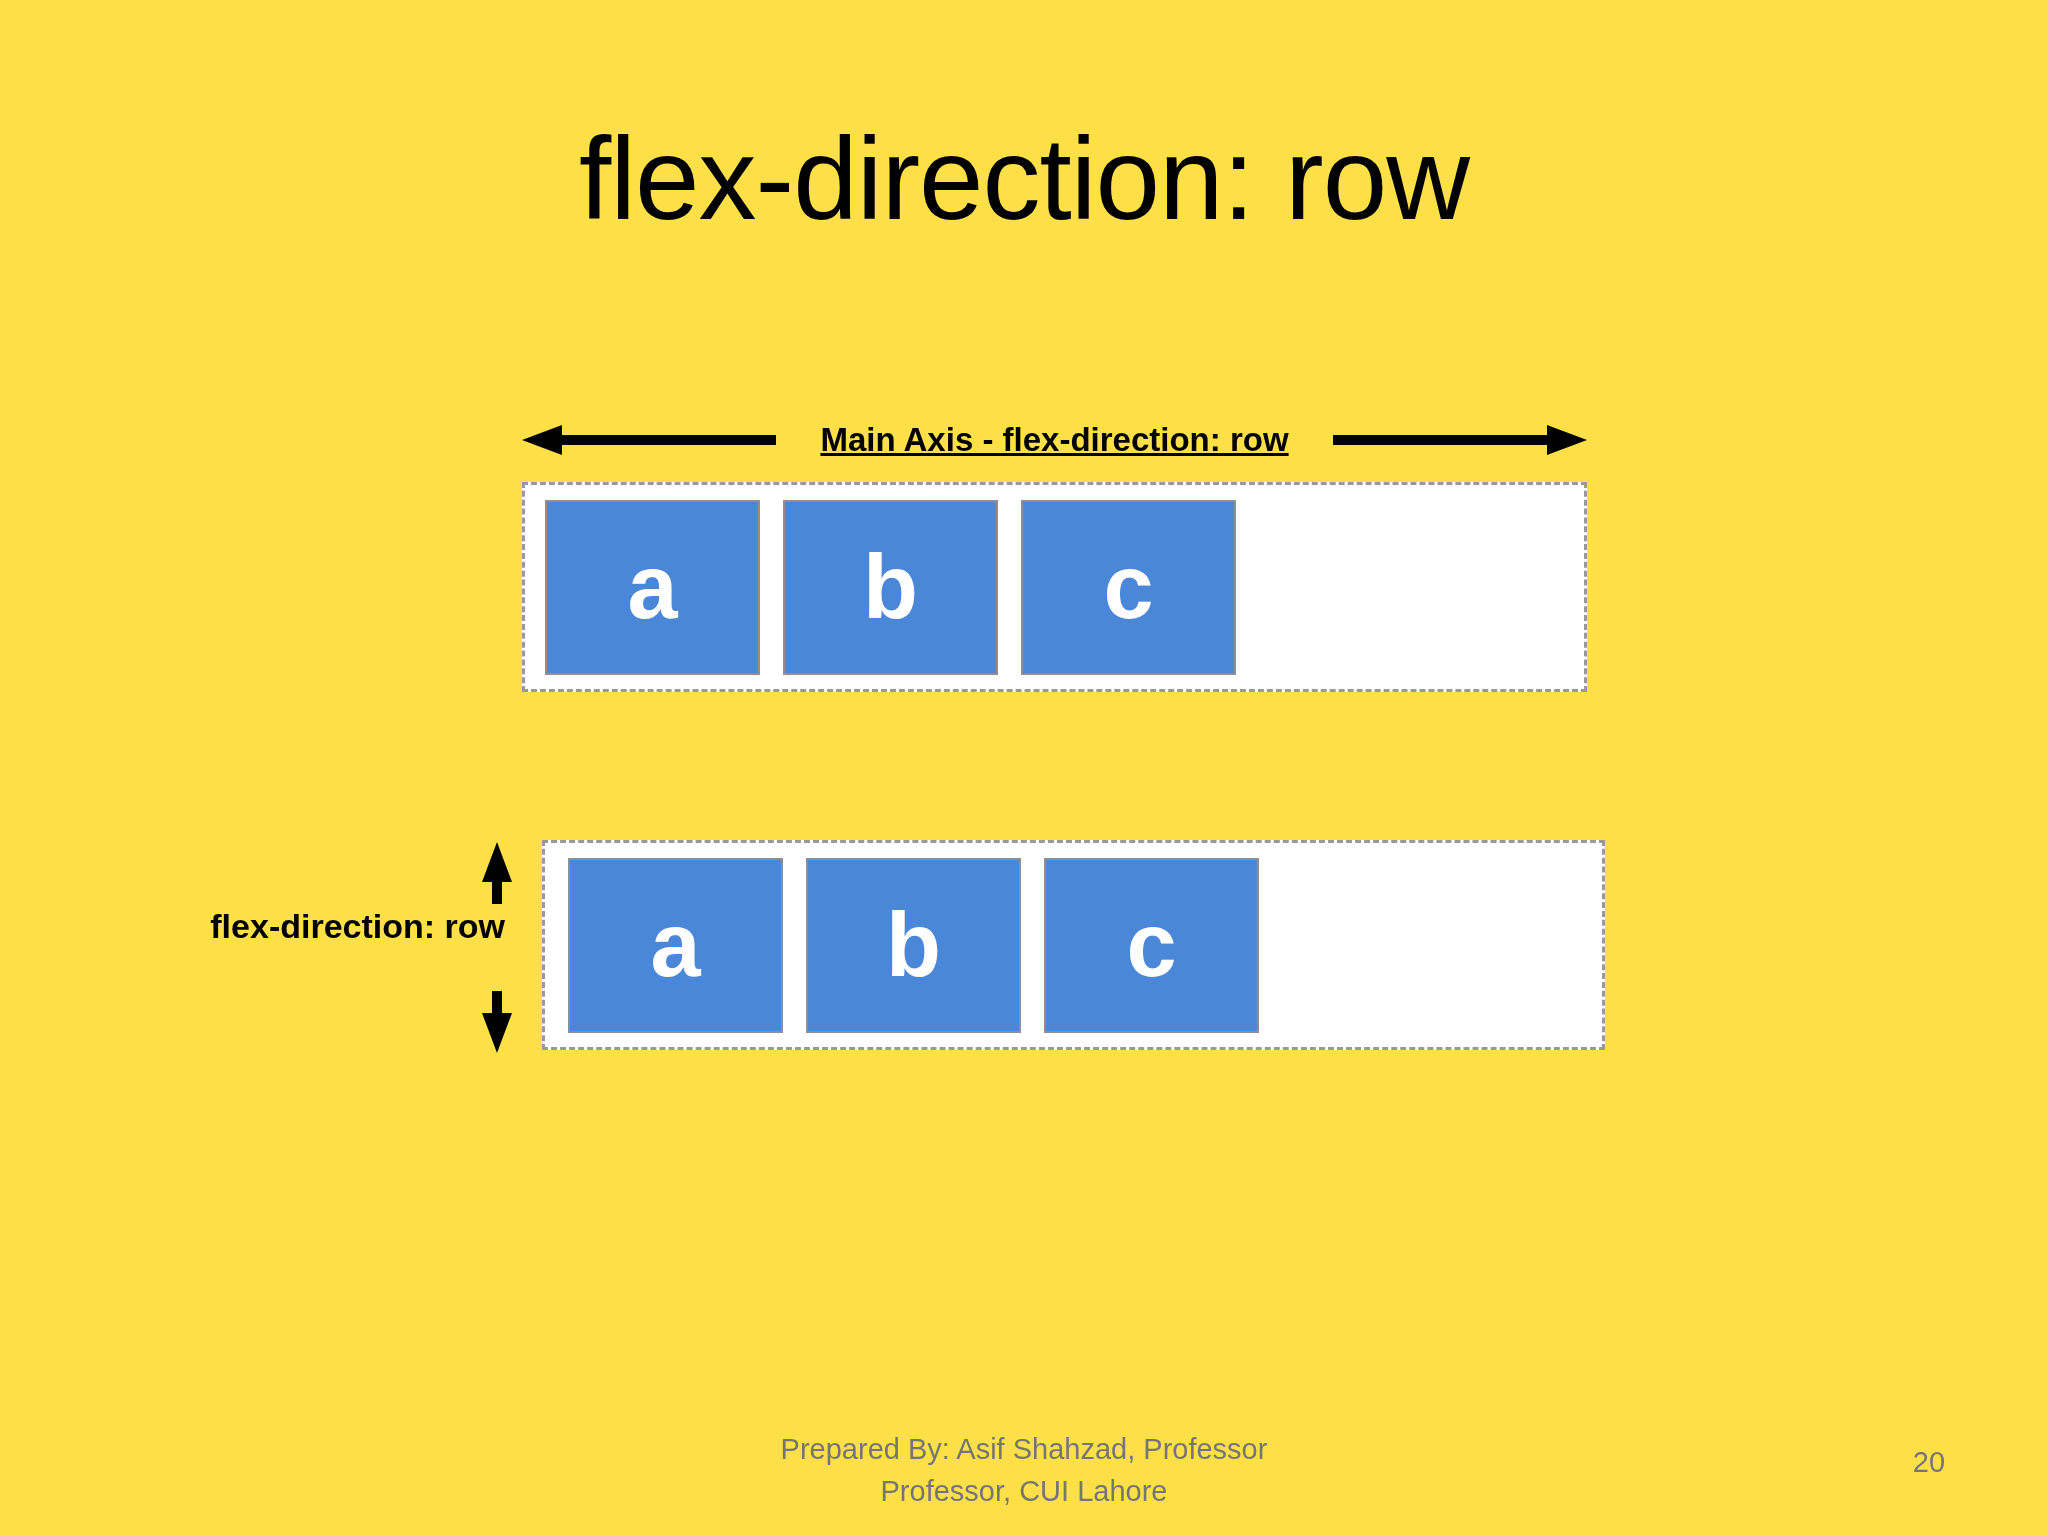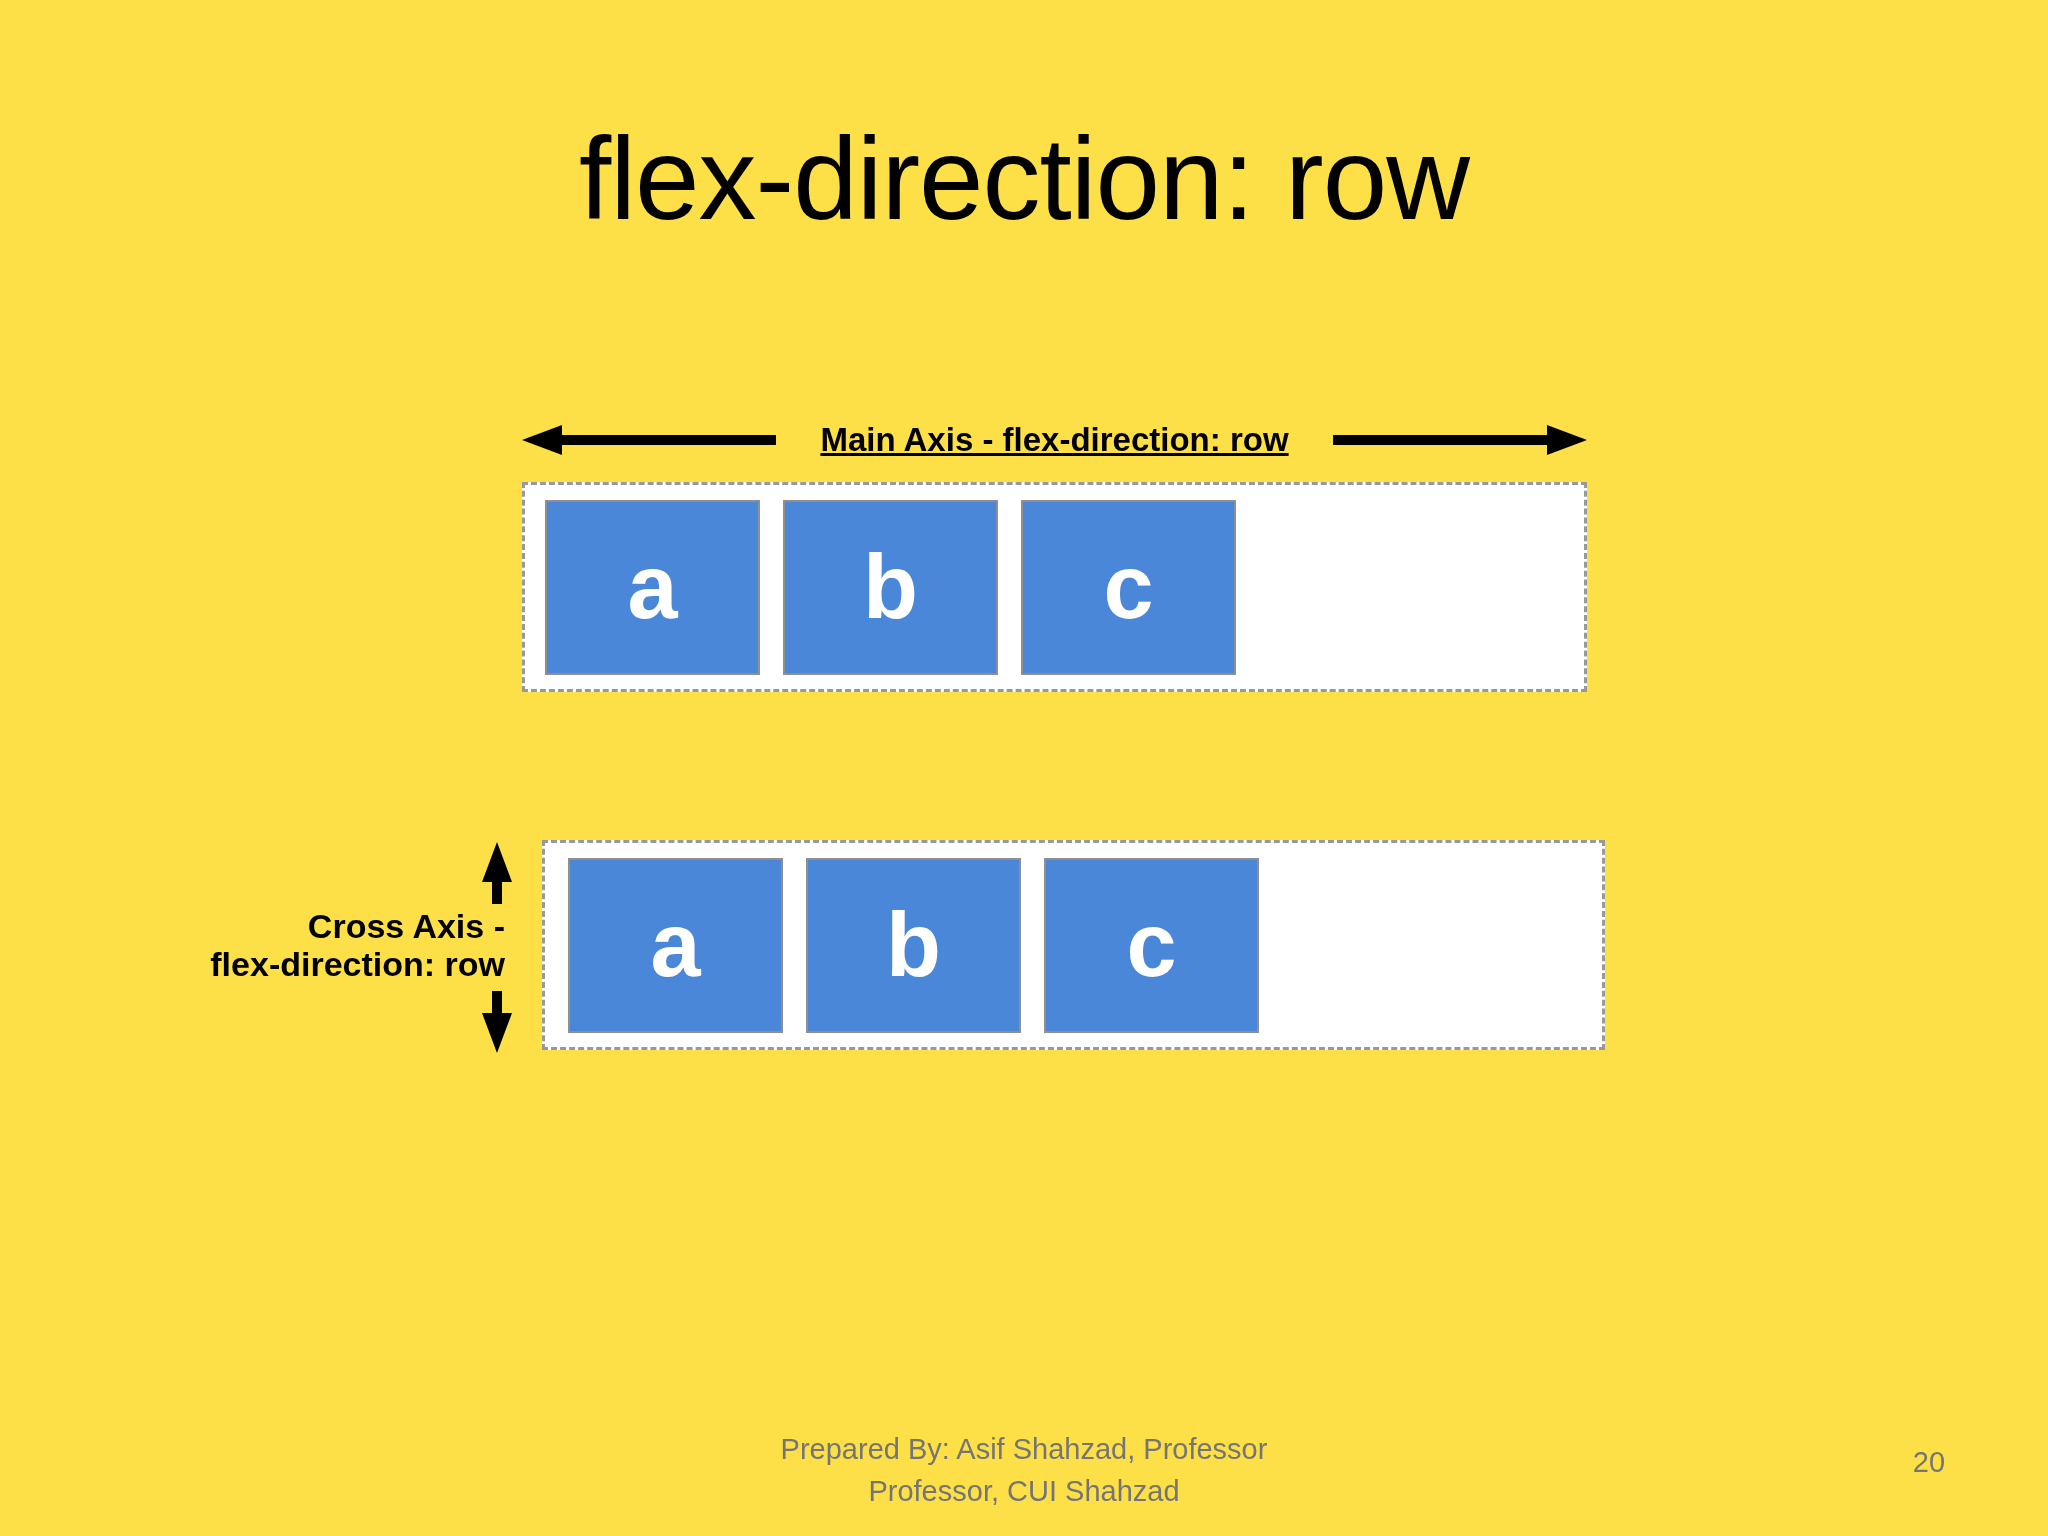--- a/index.html
+++ b/index.html
@@ -174,35 +174,34 @@
     <div class="flex-item">b</div>
     <div class="flex-item">c</div>
   </div>
 
   <div class="v-arrow up">
     <span class="head-up"></span>
       <span class="vshaft"></span>
   </div>
 
   <div class="cross-label">
-    <div>Cross Axis -</div>
     <div>flex-direction: row</div>
   </div>
 
   <div class="v-arrow down">
     <span class="vshaft"></span>
       <span class="head-down"></span>
   </div>
 
   <div class="flex-container c2">
     <div class="flex-item">a</div>
     <div class="flex-item">b</div>
     <div class="flex-item">c</div>
   </div>
 
   <div class="footer">
     <div>Prepared By: Asif Shahzad, Professor</div>
-    <div>Professor, CUI Shahzad</div>
+    <div>Professor, CUI Lahore</div>
   </div>
 
   <div class="page-number">20</div>
 
 </div>
 
 </body></html>

